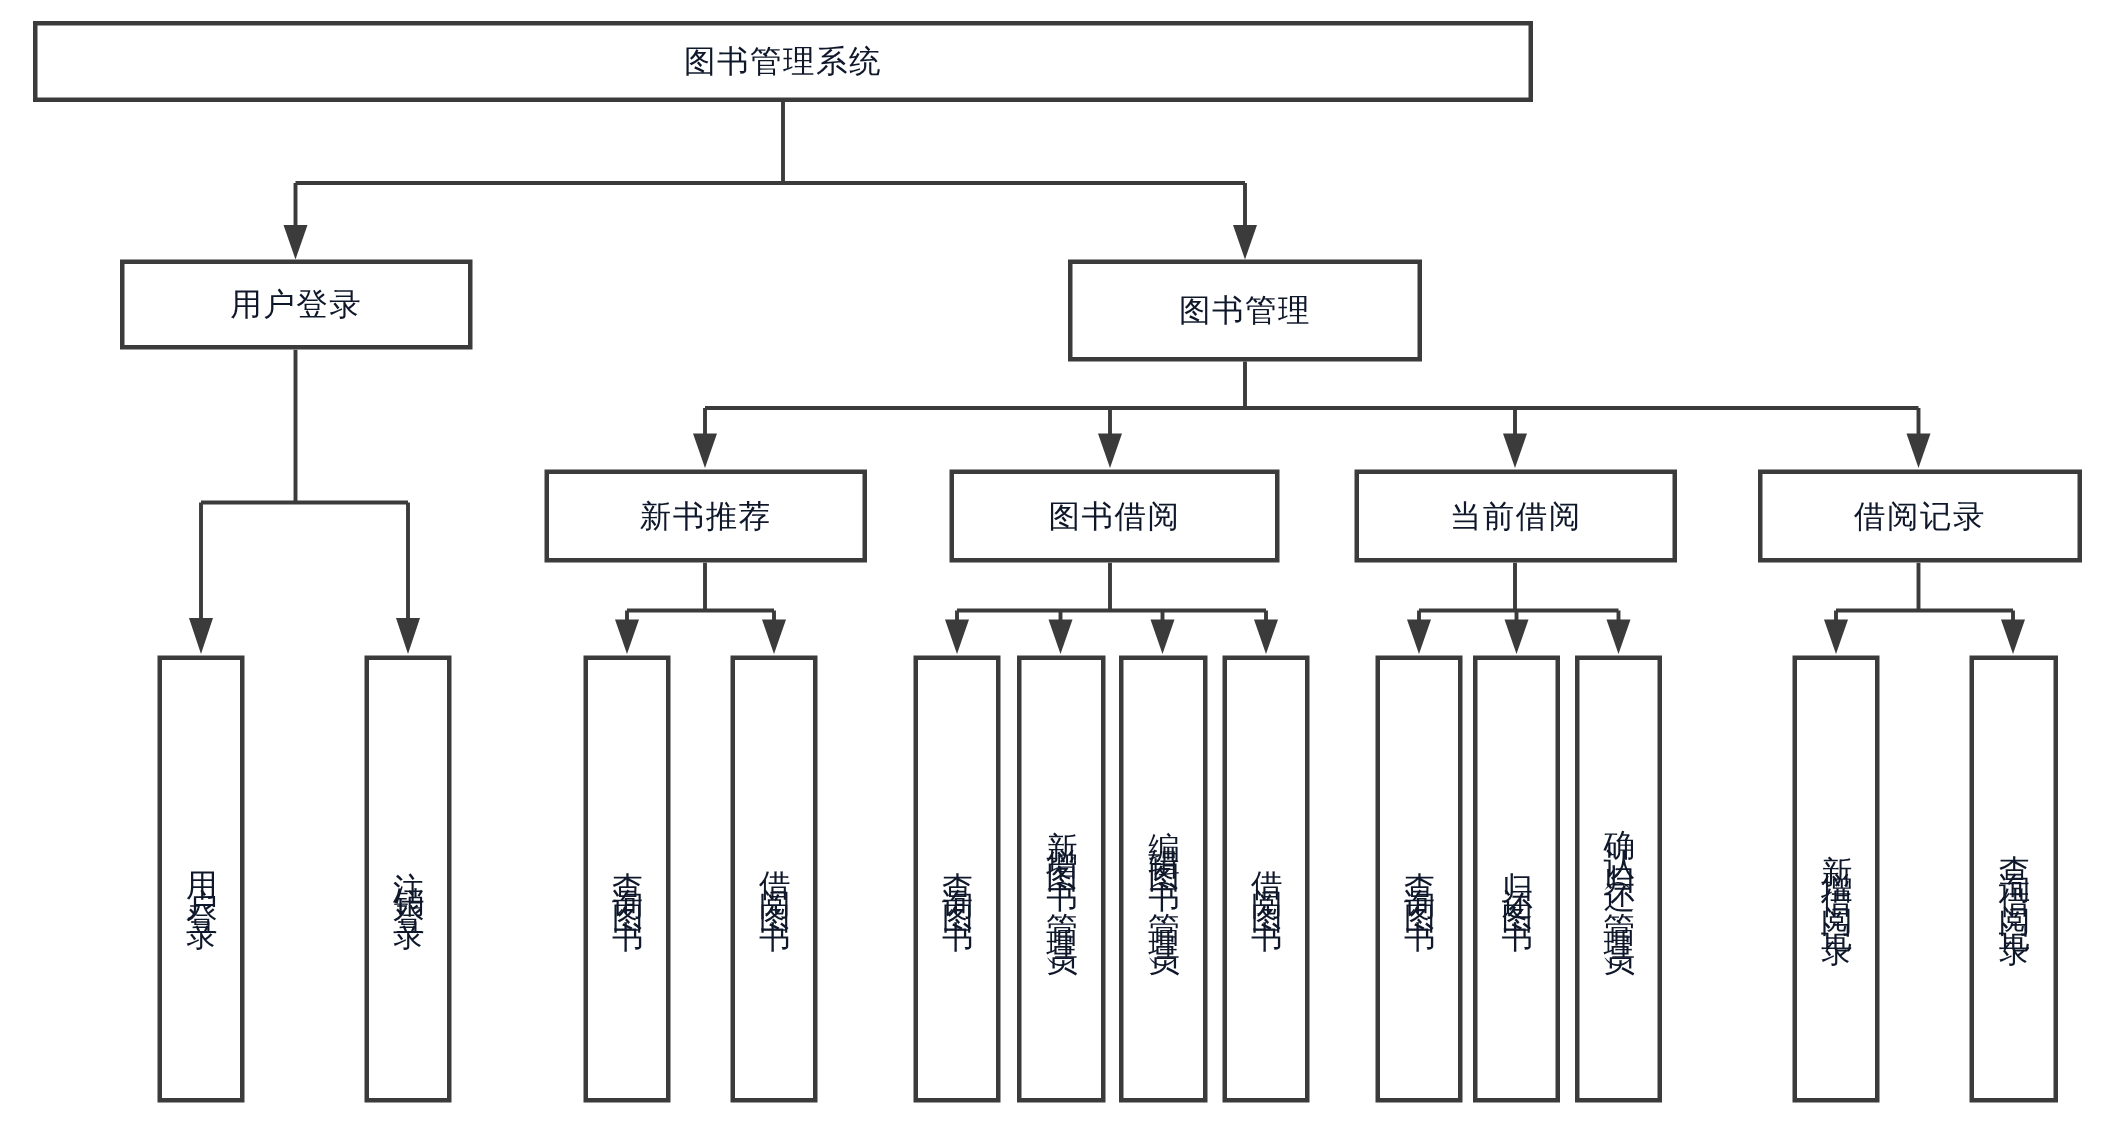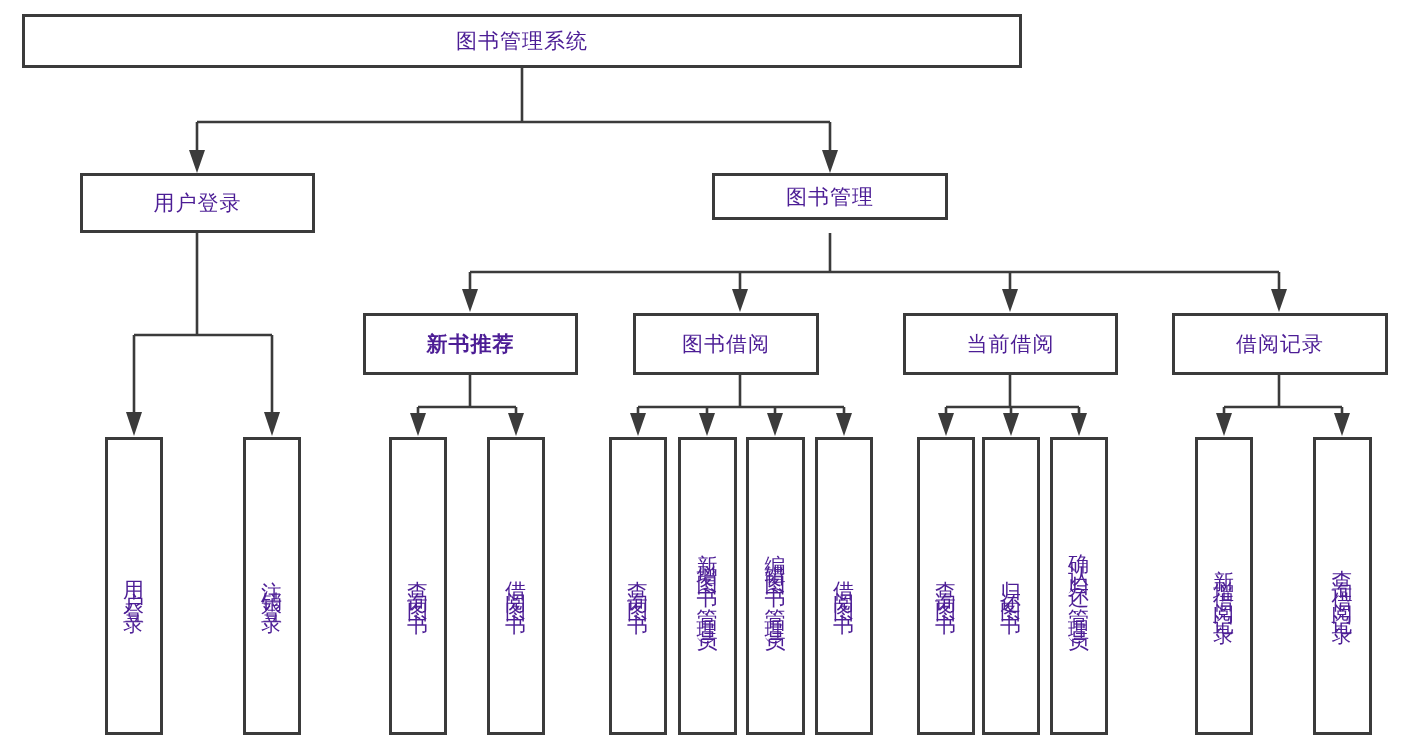--- a/index.html
+++ b/index.html
@@ -20,21 +20,21 @@
     left: 0;
     top: 0;
     width: 1405px;
     height: 747px;
   }
   .box {
     position: absolute;
     box-sizing: border-box;
     border: 3px solid #3b3b3b;
     background: #ffffff;
-    color: #4c1d95;
+    color: #0f172a;
     display: flex;
     align-items: center;
     justify-content: center;
     text-align: center;
   }
   .box.h {
     font-size: 21px;
     letter-spacing: 1px;
   }
   .box.v {
@@ -120,24 +120,24 @@
       <polygon points="1003,413 1019,413 1011,436"></polygon>
       <polygon points="1071,413 1087,413 1079,436"></polygon>
       <polygon points="1216,413 1232,413 1224,436"></polygon>
       <polygon points="1334,413 1350,413 1342,436"></polygon>
     </g>
   </svg>
 
   <div class="box h" style="left:22px; top:14px; width:1000px; height:54px;">图书管理系统</div>
 
   <div class="box h" style="left:80px; top:173px; width:235px; height:60px;">用户登录</div>
-  <div class="box h" style="left:712px; top:173px; width:236px; height:47px;">图书管理</div>
+  <div class="box h" style="left:712px; top:173px; width:236px; height:68px;">图书管理</div>
 
-  <div class="box h" style="left:363px; top:313px; width:215px; height:62px;font-weight:bold;">新书推荐</div>
-  <div class="box h" style="left:633px; top:313px; width:186px; height:62px;">图书借阅</div>
+  <div class="box h" style="left:363px; top:313px; width:215px; height:62px;">新书推荐</div>
+  <div class="box h" style="left:633px; top:313px; width:220px; height:62px;">图书借阅</div>
   <div class="box h" style="left:1172px; top:313px; width:216px; height:62px;">借阅记录</div>
   <div class="box h" style="left:903px; top:313px; width:215px; height:62px;">当前借阅</div>
 
   <div class="box v" style="left:105px; top:437px; width:58px; height:298px;">用户登录</div>
   <div class="box v" style="left:243px; top:437px; width:58px; height:298px;">注销登录</div>
 
   <div class="box v" style="left:389px; top:437px; width:58px; height:298px;">查询图书</div>
   <div class="box v" style="left:487px; top:437px; width:58px; height:298px;">借阅图书</div>
 
   <div class="box v" style="left:609px; top:437px; width:58px; height:298px;">查询图书</div>

